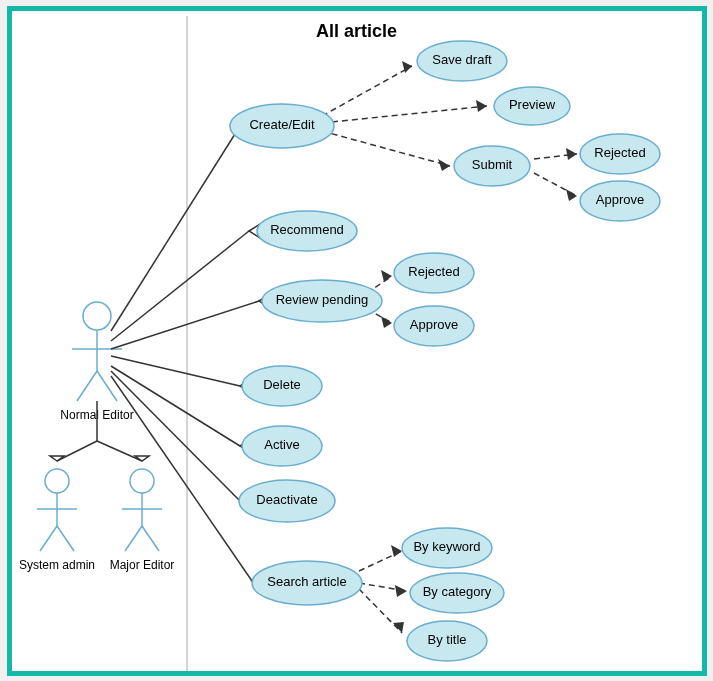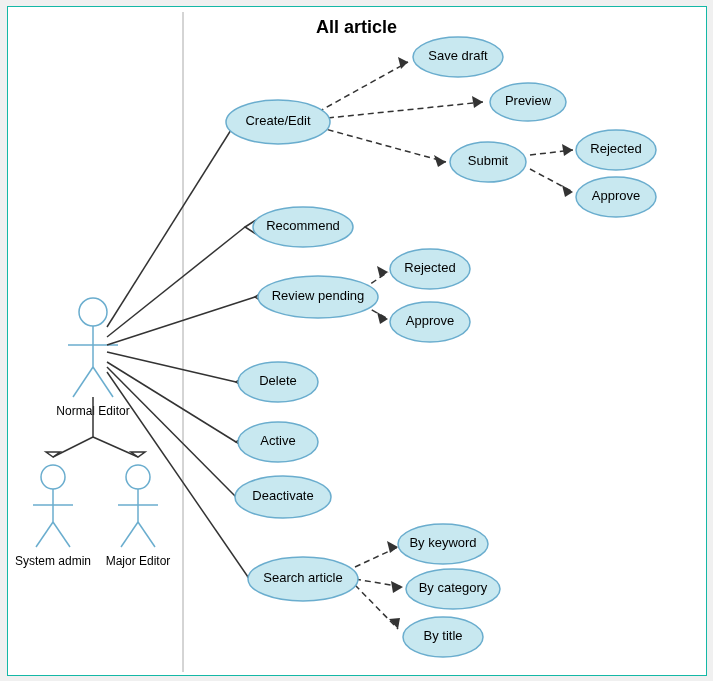--- a/index.html
+++ b/index.html
@@ -9,21 +9,21 @@
       display: flex;
       justify-content: center;
       align-items: center;
       width: 713px;
       min-height: 681px;
     }
     .diagram-container {
       width: 700px;
       height: 670px;
       background: white;
-      border: 1px solid #14b8a6;
+      border: 5px solid #14b8a6;
       position: relative;
       overflow: hidden;
     }
     .diagram-title {
       text-align: center;
       font-size: 18px;
       font-weight: bold;
       padding-top: 10px;
       font-family: Arial, sans-serif;
     }

